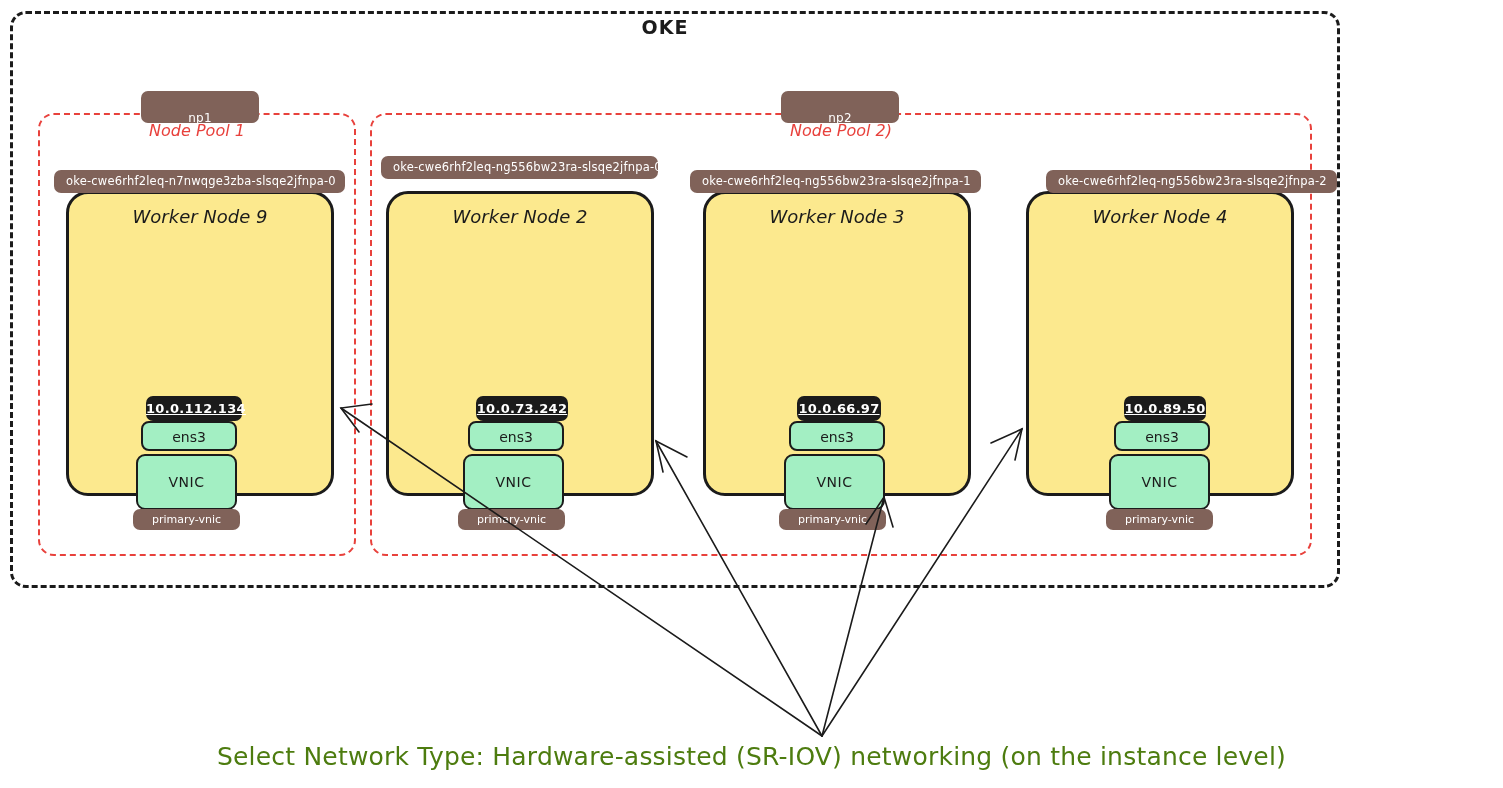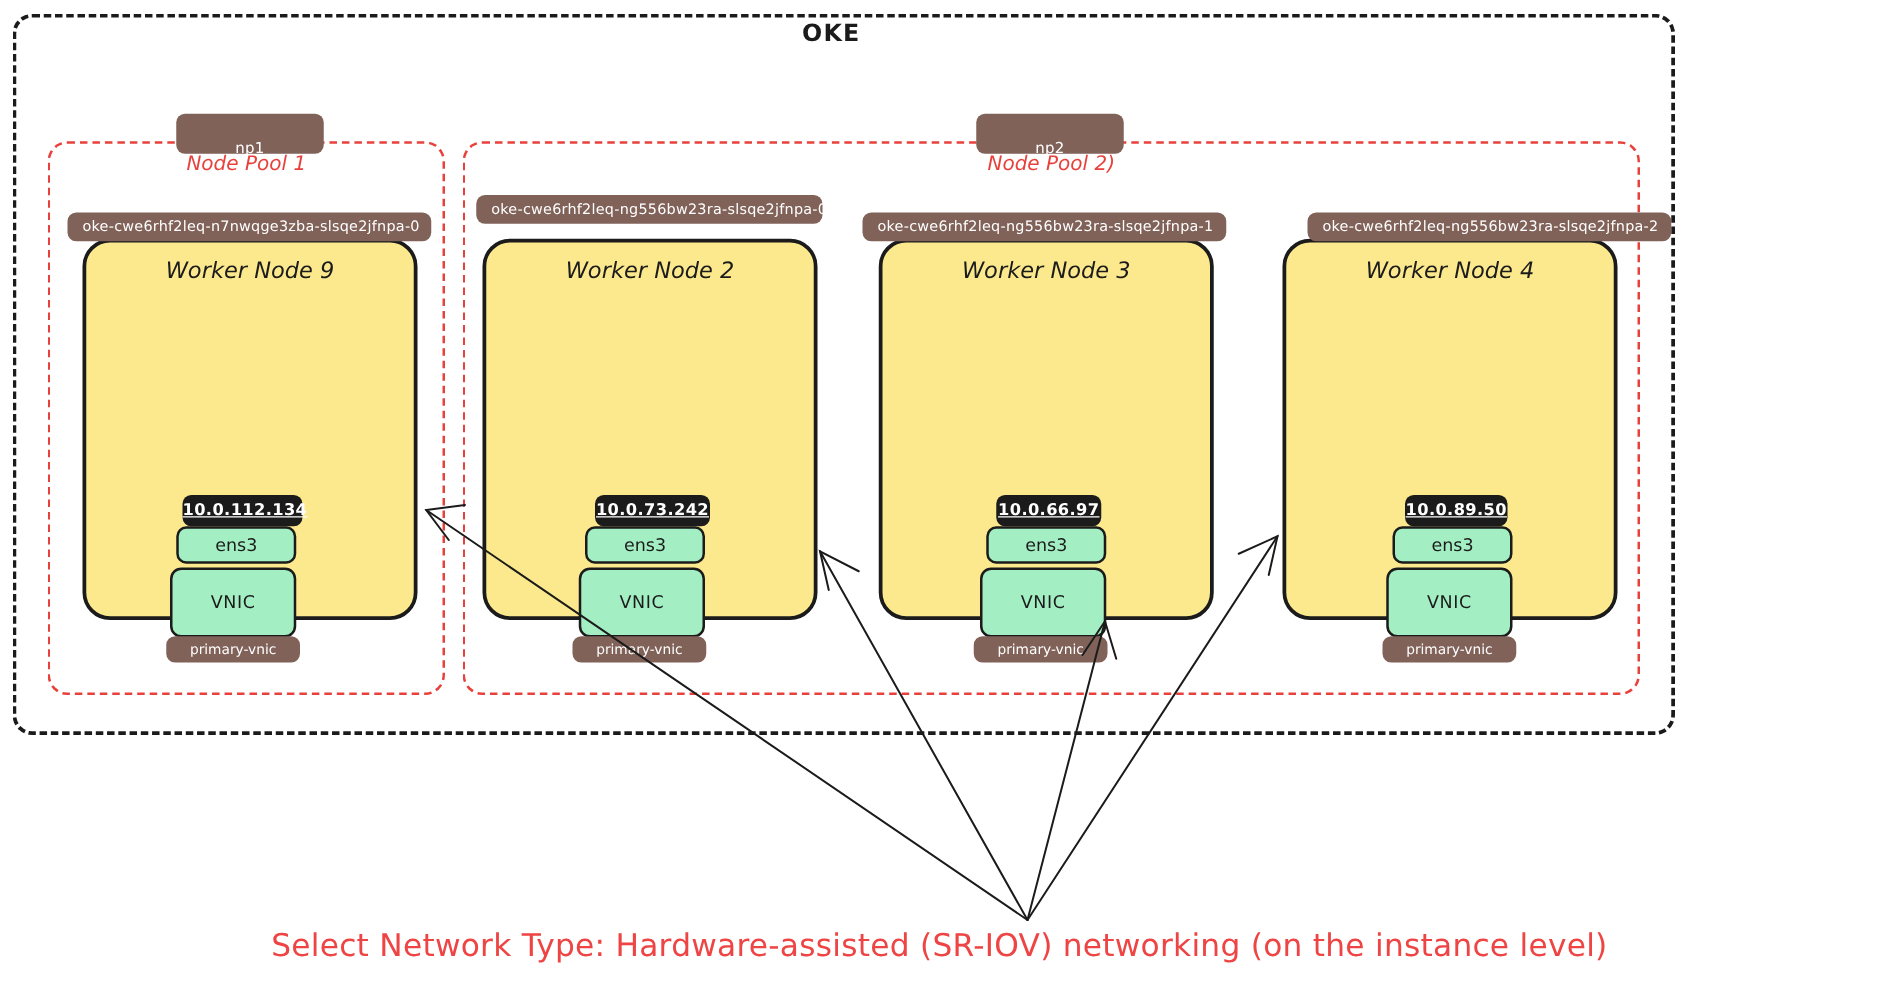--- a/index.html
+++ b/index.html
@@ -182,21 +182,21 @@
   }
 
   
   #caption {
     position: absolute;
     left: 0;
     top: 742px;
     width: 1503px;
     text-align: center;
     font-size: 25px;
-    color: #ef4444;
+    color: #4d7c0f;
     letter-spacing: 0.2px;
   }
 </style>
 </head>
 <body>
 
 <div id="oke-container"></div>
 <div id="oke-title">OKE</div>
 
 <div id="node-pool-1" class="node-pool">

